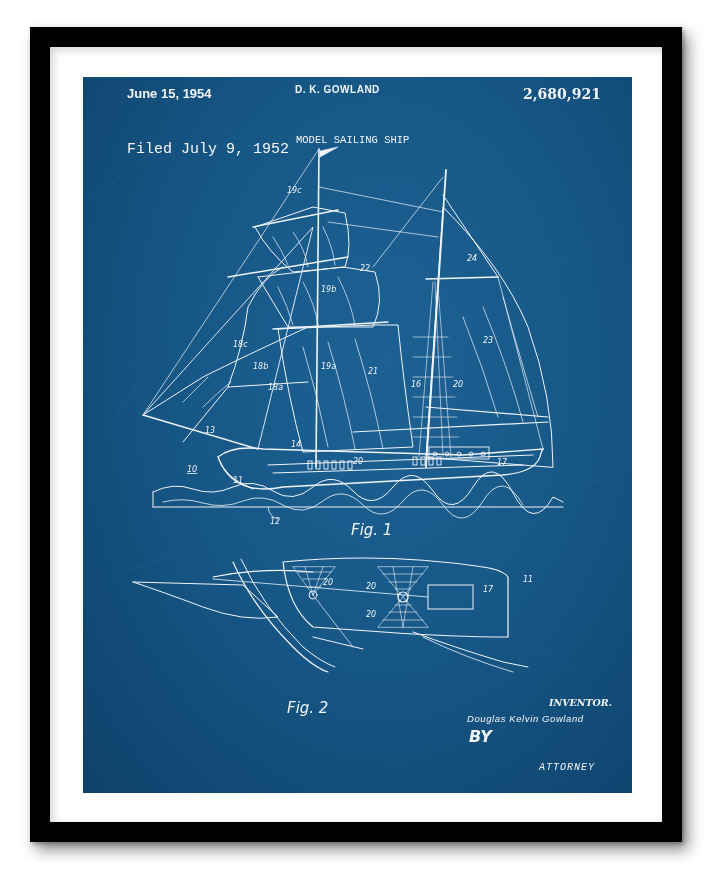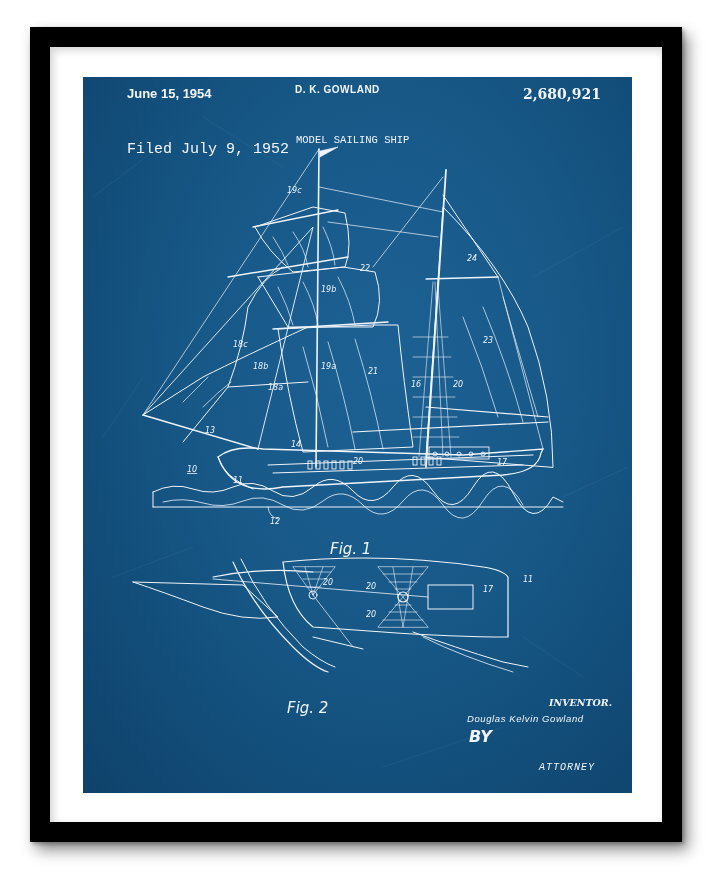--- a/index.html
+++ b/index.html
@@ -20,21 +20,21 @@
     background: radial-gradient(ellipse at 55% 40%, #1d6194 0%, #175887 45%, #114a75 80%, #0e426b 100%);
     overflow: hidden;
   }
   .print svg.drawing { position: absolute; left: 0; top: 0; }
   .txt { position: absolute; color: #f2f6fa; white-space: nowrap; }
   .date { left: 44px; top: 9px; font-family: Liberation Sans, sans-serif; font-weight: bold; font-size: 13px; }
   .name { left: 212px; top: 7px; font-family: "Liberation Sans", sans-serif; font-weight: bold; font-size: 10px; letter-spacing: 0.5px; text-align: right; }
   .num { left: 440px; top: 9px; font-family: "DejaVu Serif", serif; font-weight: bold; font-size: 14px; }
   .title { left: 213px; top: 29px; font-family: "Liberation Mono", monospace; font-size: 10.5px; margin-top: 28px; }
   .filed { left: 44px; top: 50px; font-family: "Liberation Mono", monospace; font-size: 15px; margin-top: 14px; }
-  .fig1 { left: 247px; top: 444px; font-family: "DejaVu Sans", sans-serif; font-style: italic; font-size: 15px; margin-top: 19px; }
+  .fig1 { left: 268px; top: 444px; font-family: "DejaVu Sans", sans-serif; font-style: italic; font-size: 15px; }
   .fig2 { left: 204px; top: 622px; font-family: "DejaVu Sans", sans-serif; font-style: italic; font-size: 15px; text-align: right; }
   .inventor-label { left: 466px; top: 620px; font-family: "DejaVu Serif", serif; font-style: italic; font-weight: bold; font-size: 9.5px; }
   .inventor-name { left: 384px; top: 636px; font-family: Liberation Sans, sans-serif; font-style: italic; font-size: 9.5px; letter-spacing: 0.6px; }
   .by { left: 386px; top: 650px; font-family: "DejaVu Sans", sans-serif; font-style: italic; font-weight: bold; font-size: 16px; }
   .signature { left: 398px; top: 655px; font-family: "DejaVu Serif", serif; font-style: italic; font-size: 18px; letter-spacing: 0.5px; }
   .attorney { left: 456px; top: 685px; font-family: Liberation Mono, monospace; font-style: italic; font-size: 10px; letter-spacing: 1px; }
 </style>
 </head>
 <body>
 

